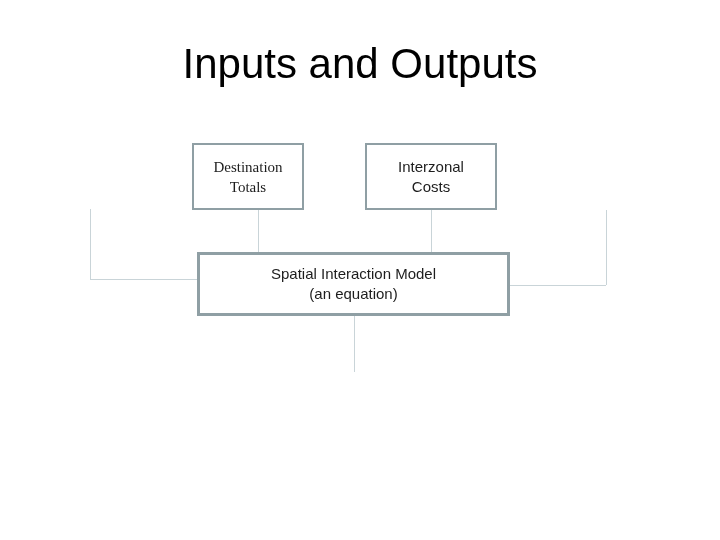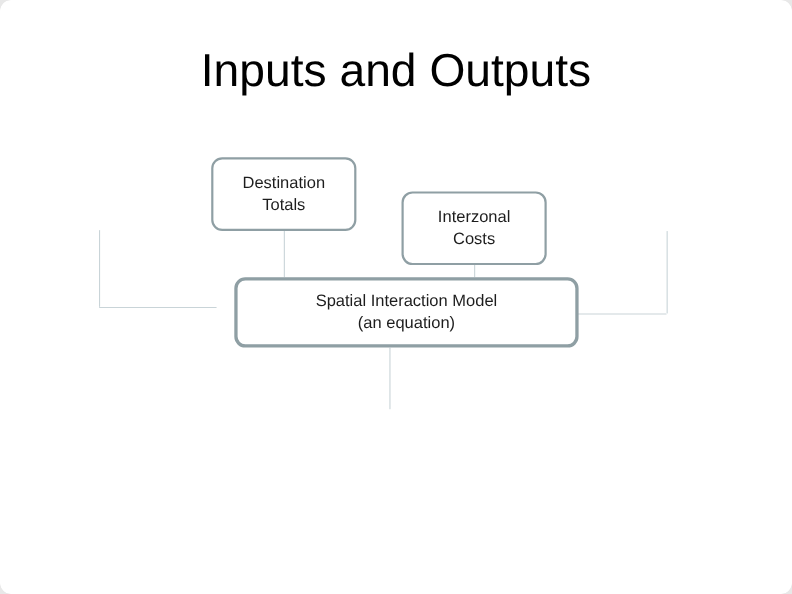--- a/index.html
+++ b/index.html
@@ -2,21 +2,21 @@
 <html style="--background: #ffffff; --box-border: #8f9fa4; --connector: #c9d4d8; --box-text: #1d1d1d; --title-text: #000000;"><head>
 <meta charset="utf-8">
 <style>
   :root {
     --background: #ffffff;
     --box-border: #8f9fa4;
     --connector: #c9d4d8;
     --box-text: #1d1d1d;
     --title-text: #000000;
   }
-  * { margin: 0; padding: 0; box-sizing: border-box; border-radius: 10px; }
+  * { margin: 0; padding: 0; box-sizing: border-box; }
   html, body { background: #e8e8e8; }
   .slide {
     position: relative;
     width: 720px;
     height: 540px;
     background: var(--background);
     overflow: hidden;
     font-family: "Liberation Sans", sans-serif;
   }
   .slide-title {
@@ -43,21 +43,21 @@
   }
   .box .label {
     display: block;
     width: 100%;
     text-align: center;
     font-size: 15px;
     line-height: 20px;
     color: var(--box-text);
     white-space: pre-line;
   }
-  .box.thick { border-width: 3px; margin-left: 16px; }
+  .box.thick { border-width: 3px; }
   .box.top-aligned { align-items: flex-start; padding-top: 9px; }
   .connector {
     position: absolute;
     background: var(--connector);
     z-index: 1;
   }
   .connector.v { width: 1px; }
   .connector.h { height: 1px; }
 </style>
 </head>
@@ -69,26 +69,26 @@
 
   <div class="connector v" style="left:90px;  top:209px; height:70px;"></div>
   <div class="connector h" style="left:90px;  top:279px; width:107px;"></div>
   <div class="connector v" style="left:258px; top:209px; height:43px;"></div>
   <div class="connector v" style="left:431px; top:209px; height:43px;"></div>
   <div class="connector v" style="left:606px; top:210px; height:75px;"></div>
   <div class="connector h" style="left:510px; top:285px; width:96px;"></div>
   <div class="connector v" style="left:354px; top:316px; height:56px;"></div>
 
 
-  <div class="box" style="left:192px; top:143px; width:132px; height:67px;">
+  <div class="box" style="left:192px; top:143px; width:112px; height:67px;font-family:Liberation Serif, serif;">
     <span class="label">Destination
 Totals</span>
   </div>
 
-  <div class="box" style="left:365px; top:143px; width:132px; height:67px;margin-top:31px;">
+  <div class="box" style="left:365px; top:143px; width:132px; height:67px;">
     <span class="label">Interzonal
 Costs</span>
   </div>
 
 
   <div class="box thick" style="left:197px; top:252px; width:313px; height:64px;">
     <span class="label">Spatial Interaction Model
 (an equation)</span>
   </div>
 

